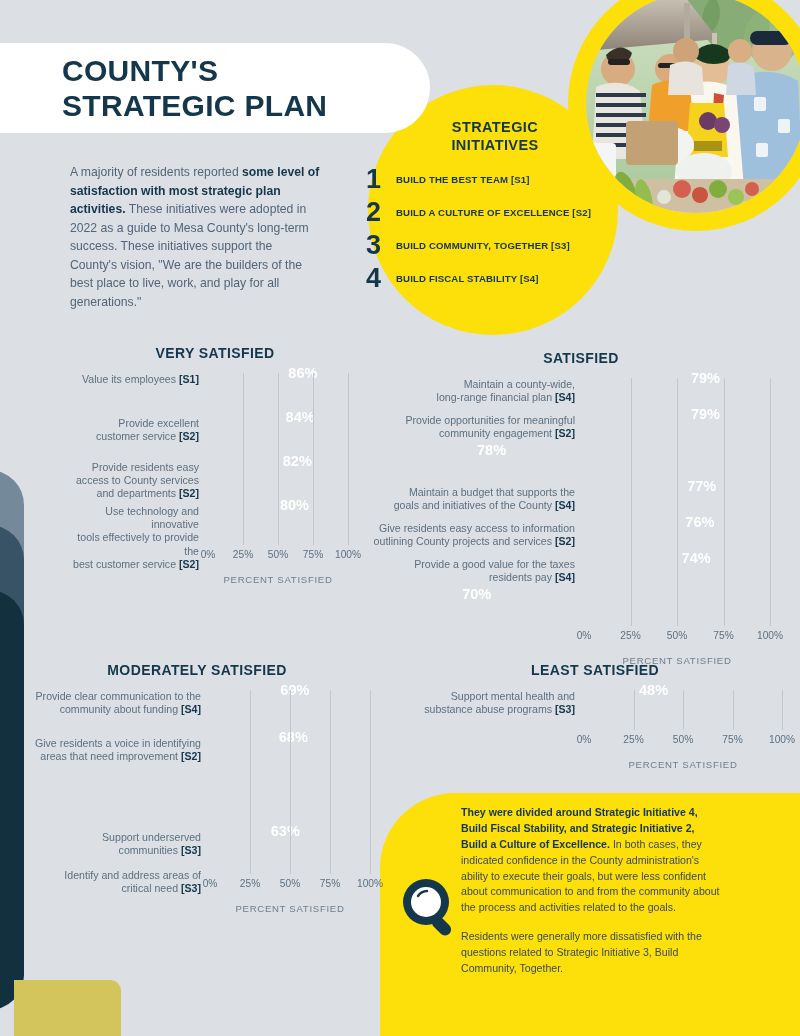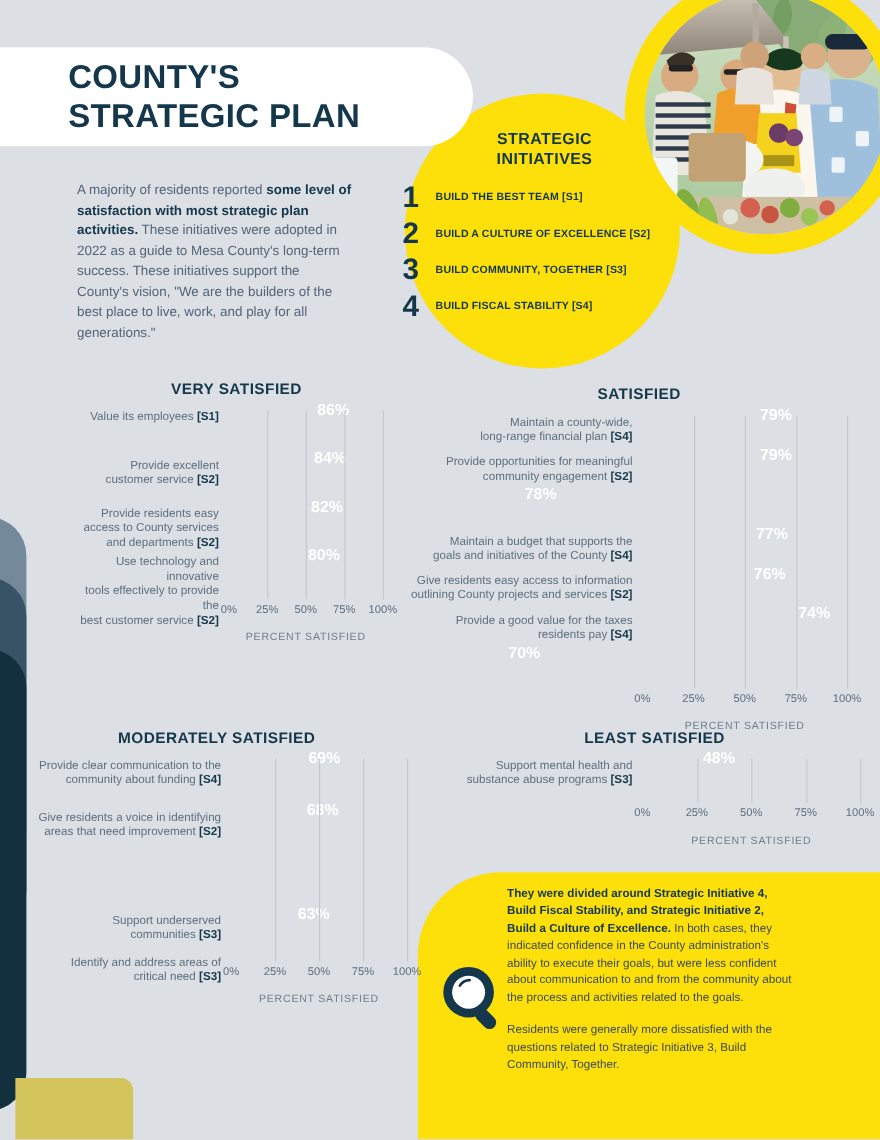--- a/index.html
+++ b/index.html
@@ -393,21 +393,21 @@
             <div class="bar-label" style="width: 212px; flex: 0 0 212px;">
               <span>Give residents easy access to information</span>
               <span>outlining County projects and services <b>[S2]</b></span>
             </div>
             <div class="bar-track" style="width: 186px; flex: 0 0 186px;">
               <div class="bar-fill" style="width: 76%; background: rgb(106, 168, 95);">
                 <span class="bar-value">76%</span>
               </div>
             </div>
           </div>
-          <div class="bar-row" style="height: 32px; gap: 44px;">
+          <div class="bar-row" style="height: 32px;">
             <div class="bar-label" style="width: 212px; flex: 0 0 212px;">
               <span>Provide a good value for the taxes</span>
               <span>residents pay <b>[S4]</b></span>
             </div>
             <div class="bar-track" style="width: 186px; flex: 0 0 186px;">
               <div class="bar-fill" style="width: 74%; background: rgb(106, 168, 95);">
                 <span class="bar-value">74%</span>
               </div>
             </div>
           </div>

